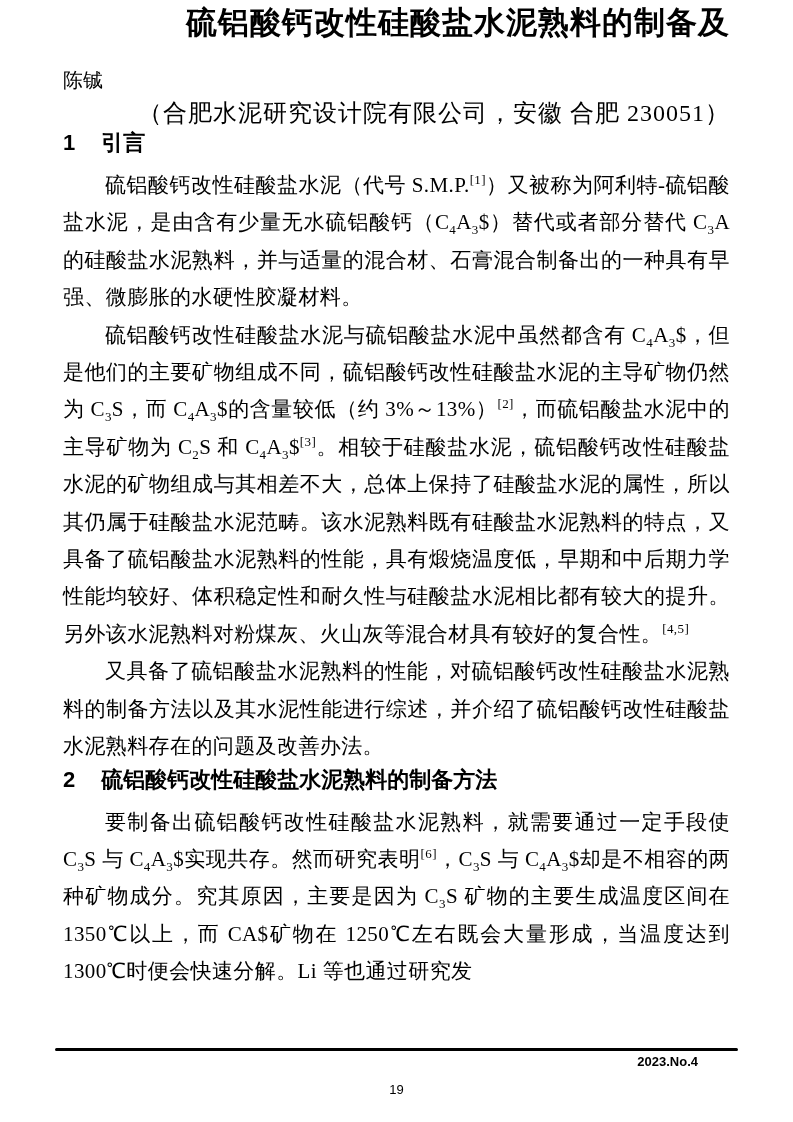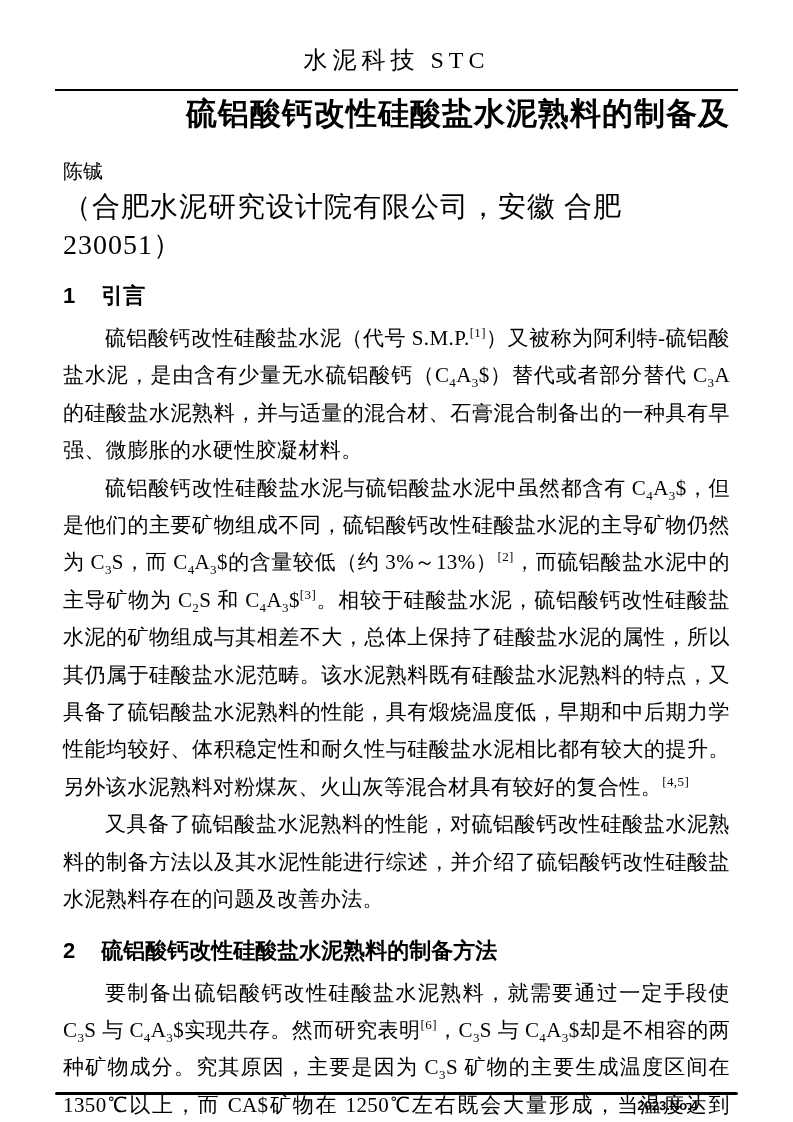--- a/index.html
+++ b/index.html
@@ -32,32 +32,31 @@
     font-size: 31px;
     line-height: 46px;
     letter-spacing: 1px;
   }
   .author {
     margin-top: 21px;
     font-size: 20px;
   }
   .affiliation {
     margin-top: 3px;
-    text-align: left;
-    font-size: 28px;
+    text-align: right;
+    font-size: 24px;
     letter-spacing: 1px;
   }
 
   
   .sec-h {
     font-family: "Liberation Sans", sans-serif;
     font-weight: 700;
     font-size: 22px;
     line-height: 28px;
-    margin-top: 18px;
     margin-bottom: 10px;
   }
   .sec-h .sec-num { display: inline-block; margin-right: 26px; }
   .body-p {
     font-size: 21px;
     line-height: 37.4px;
     text-align: justify;
     text-indent: 2em;
     letter-spacing: 0.4px;
   }
@@ -85,24 +84,20 @@
   }
   .issue-number {
     position: absolute; right: 40px; top: 0; font-weight: bold;
   }
 </style>
 </head>
 <body>
 
 <div class="page">
 
-  <div>
-    <div class="journal-title">水泥科技 STC</div>
-    <div class="header-rule"></div>
-  </div>
 
   <div class="content">
 
     <h1 class="paper-title"><span>硫铝酸钙改性硅酸盐水泥熟料的制备及</span><br></h1>
 
     <div class="author">陈铖</div>
 
     <div class="affiliation">（合肥水泥研究设计院有限公司，安徽  合肥  230051）</div>
 
     <section>

